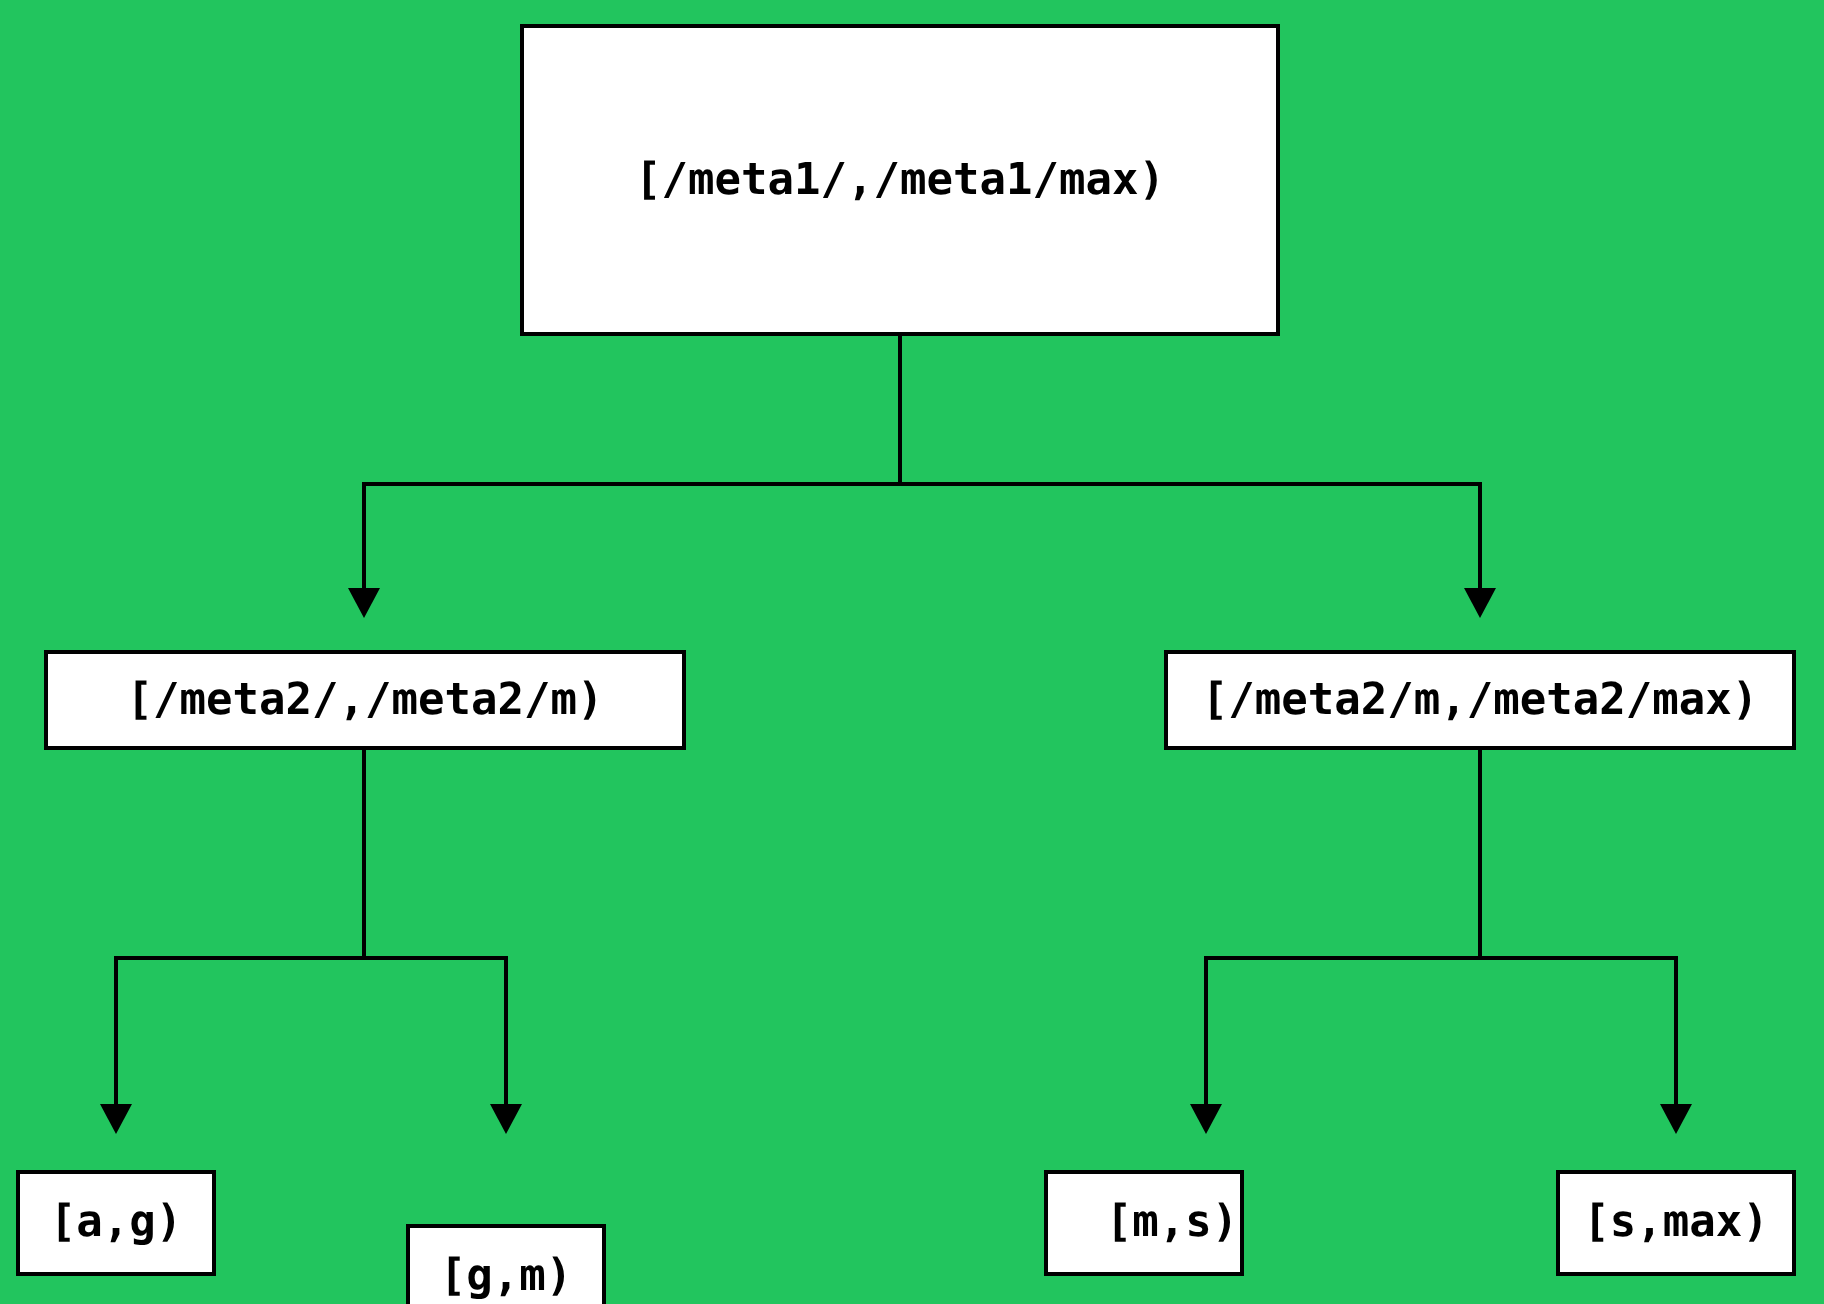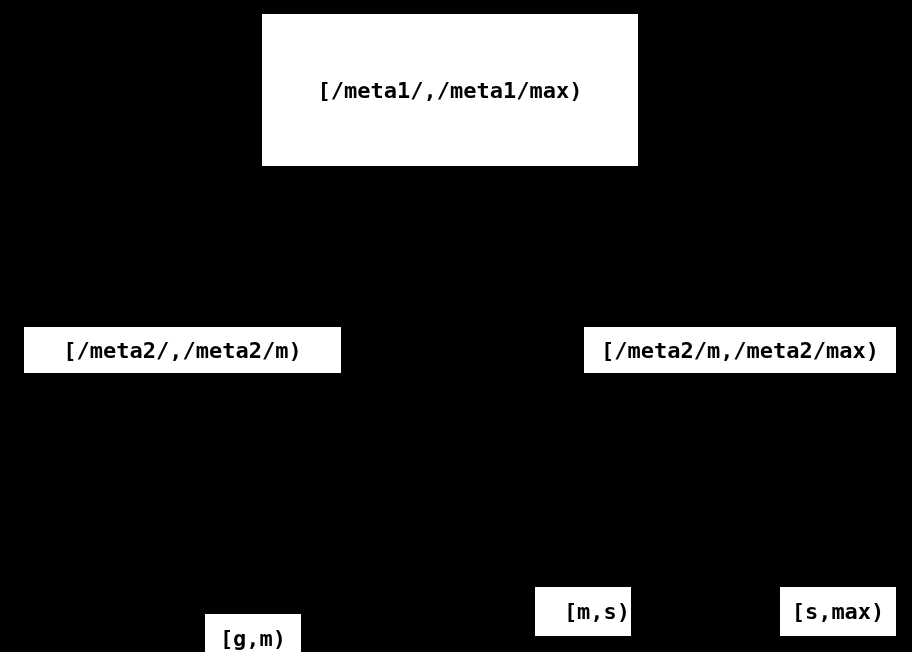--- a/index.html
+++ b/index.html
@@ -1,20 +1,20 @@
 <!DOCTYPE html>
 <html><head>
 <meta charset="utf-8">
 <style>
   html, body { margin: 0; padding: 0; background: #ffffff; }
   .canvas {
     position: relative;
     width: 912px;
     height: 652px;
-    background: #000000;
+    background: #22c55e;
     font-family: "DejaVu Sans Mono", "Liberation Mono", monospace;
     overflow: hidden;
   }
   .box {
     position: absolute;
     box-sizing: border-box;
     border: 2px solid #000000;
     background: #ffffff;
     color: #000000;
     display: flex;
@@ -36,21 +36,21 @@
     border-right: 8px solid transparent;
     border-top: 15px solid #000000;
   }
 
   
   .node-root        { left: 260px; top: 12px;  width: 380px; height: 156px; }
   .node-l1-left     { left: 22px;  top: 325px; width: 321px; height: 50px; text-align: right; }
   .node-l1-right    { left: 582px; top: 325px; width: 316px; height: 50px; }
   .node-leaf-ag     { left: 8px;   top: 585px; width: 100px; height: 53px; }
   .node-leaf-gm     { left: 203px; top: 612px; width: 100px; height: 53px; }
-  .node-leaf-ms     { left: 533px; top: 585px; width: 100px; height: 53px; padding-left: 28px; }
+  .node-leaf-ms     { left: 522px; top: 585px; width: 100px; height: 53px; padding-left: 28px; }
   .node-leaf-smax   { left: 778px; top: 585px; width: 120px; height: 53px; }
 
   
   .stem-root        { left: 449px; top: 168px; width: 2px;   height: 74px; }
   .hbar-l1          { left: 181px; top: 241px; width: 560px; height: 2px; }
   .drop-l1-left     { left: 181px; top: 241px; width: 2px;   height: 53px; }
   .drop-l1-right    { left: 739px; top: 241px; width: 2px;   height: 53px; }
   .arr-l1-left      { left: 174px; top: 294px; }
   .arr-l1-right     { left: 732px; top: 294px; }
 
@@ -74,20 +74,21 @@
 <body>
 
 <div class="canvas">
 
   <div class="box node-root">[/meta1/,/meta1/max)</div>
 
   <div class="box node-l1-left">[/meta2/,/meta2/m)</div>
 
   <div class="box node-l1-right">[/meta2/m,/meta2/max)</div>
 
+  <div class="box node-leaf-ag">[a,g)</div>
 
   <div class="box node-leaf-gm">[g,m)</div>
 
   <div class="box node-leaf-ms">[m,s)</div>
 
   <div class="box node-leaf-smax">[s,max)</div>
 
   <div class="line stem-root"></div>
   <div class="line hbar-l1"></div>
   <div class="line drop-l1-left"></div>

